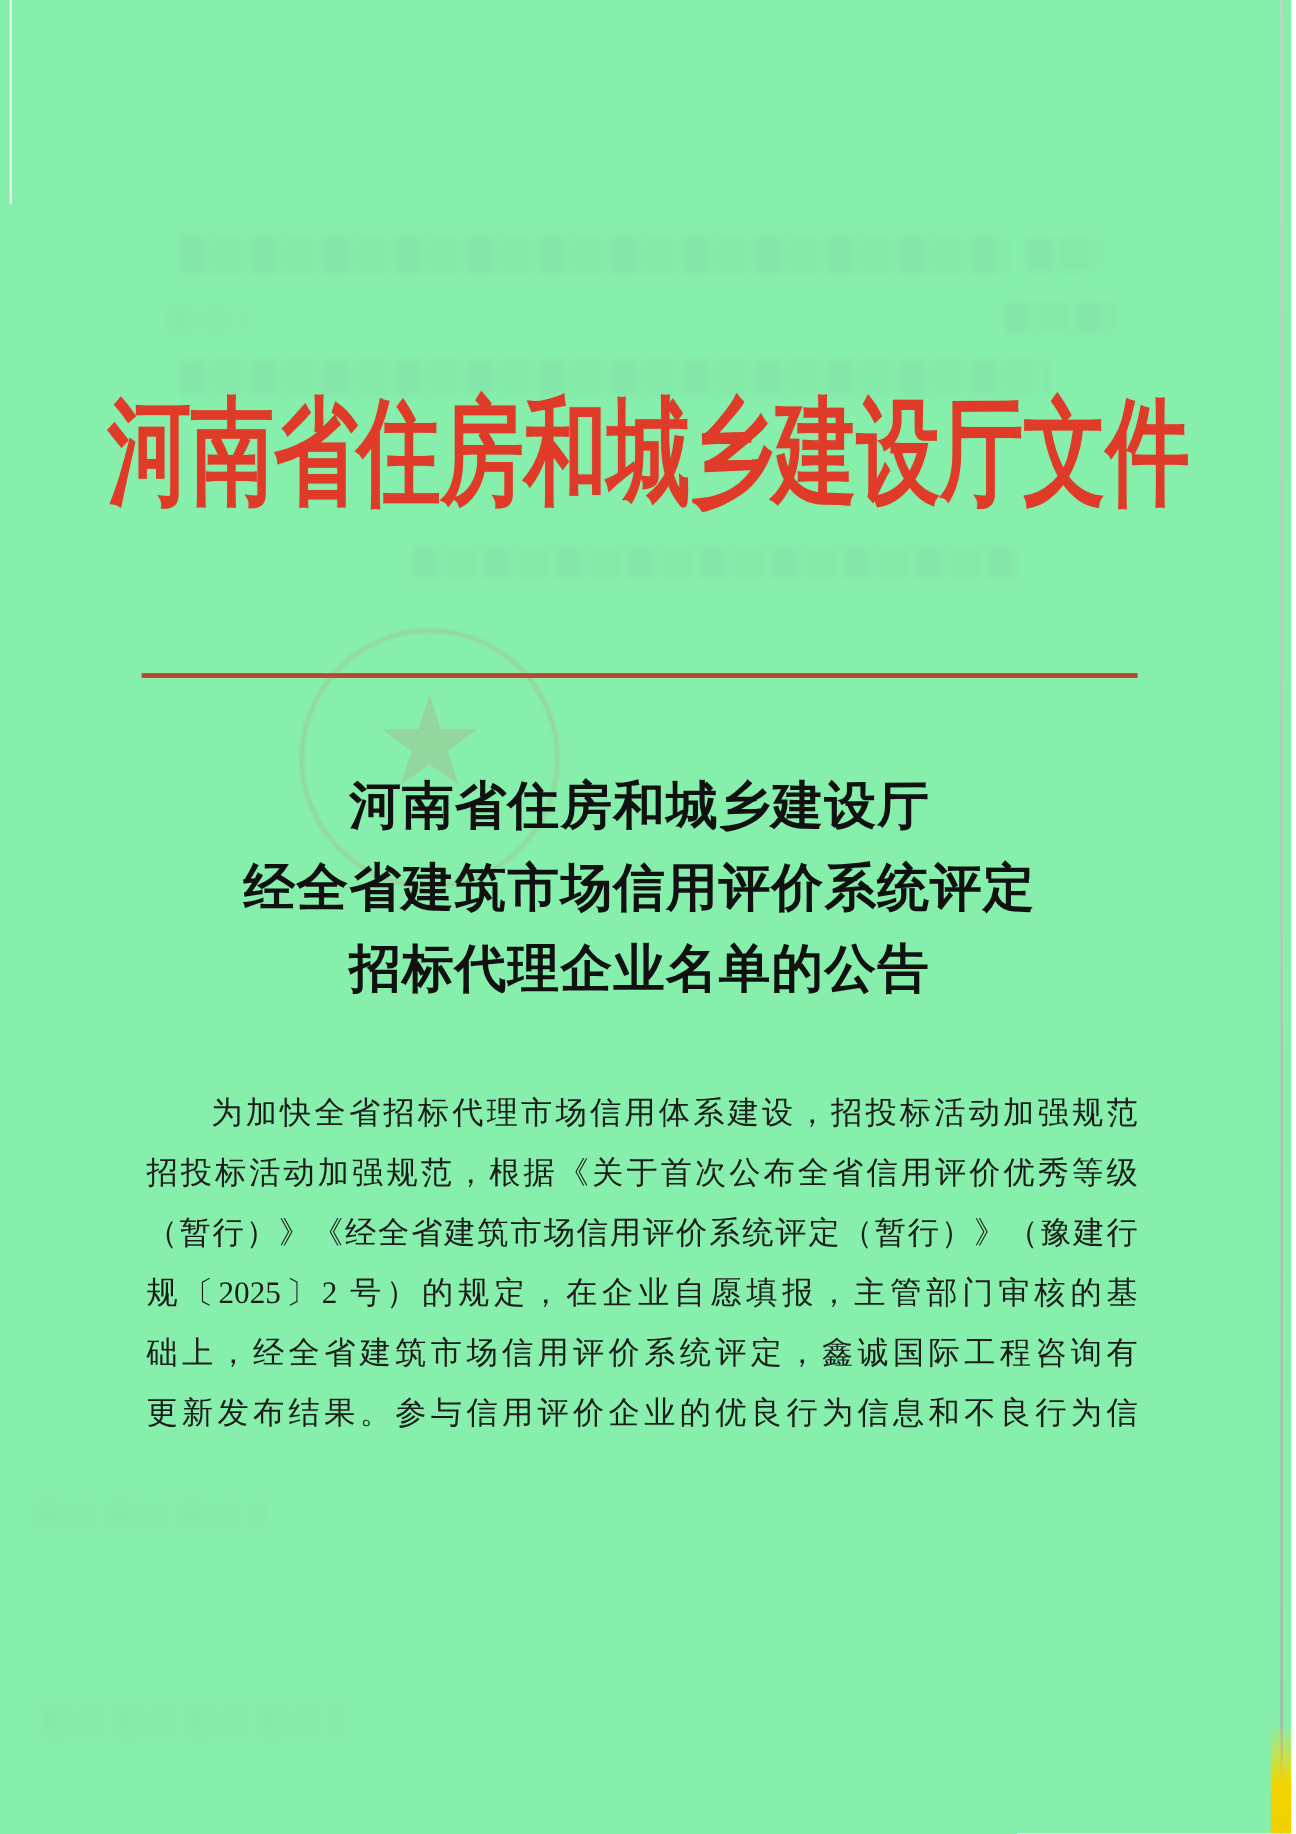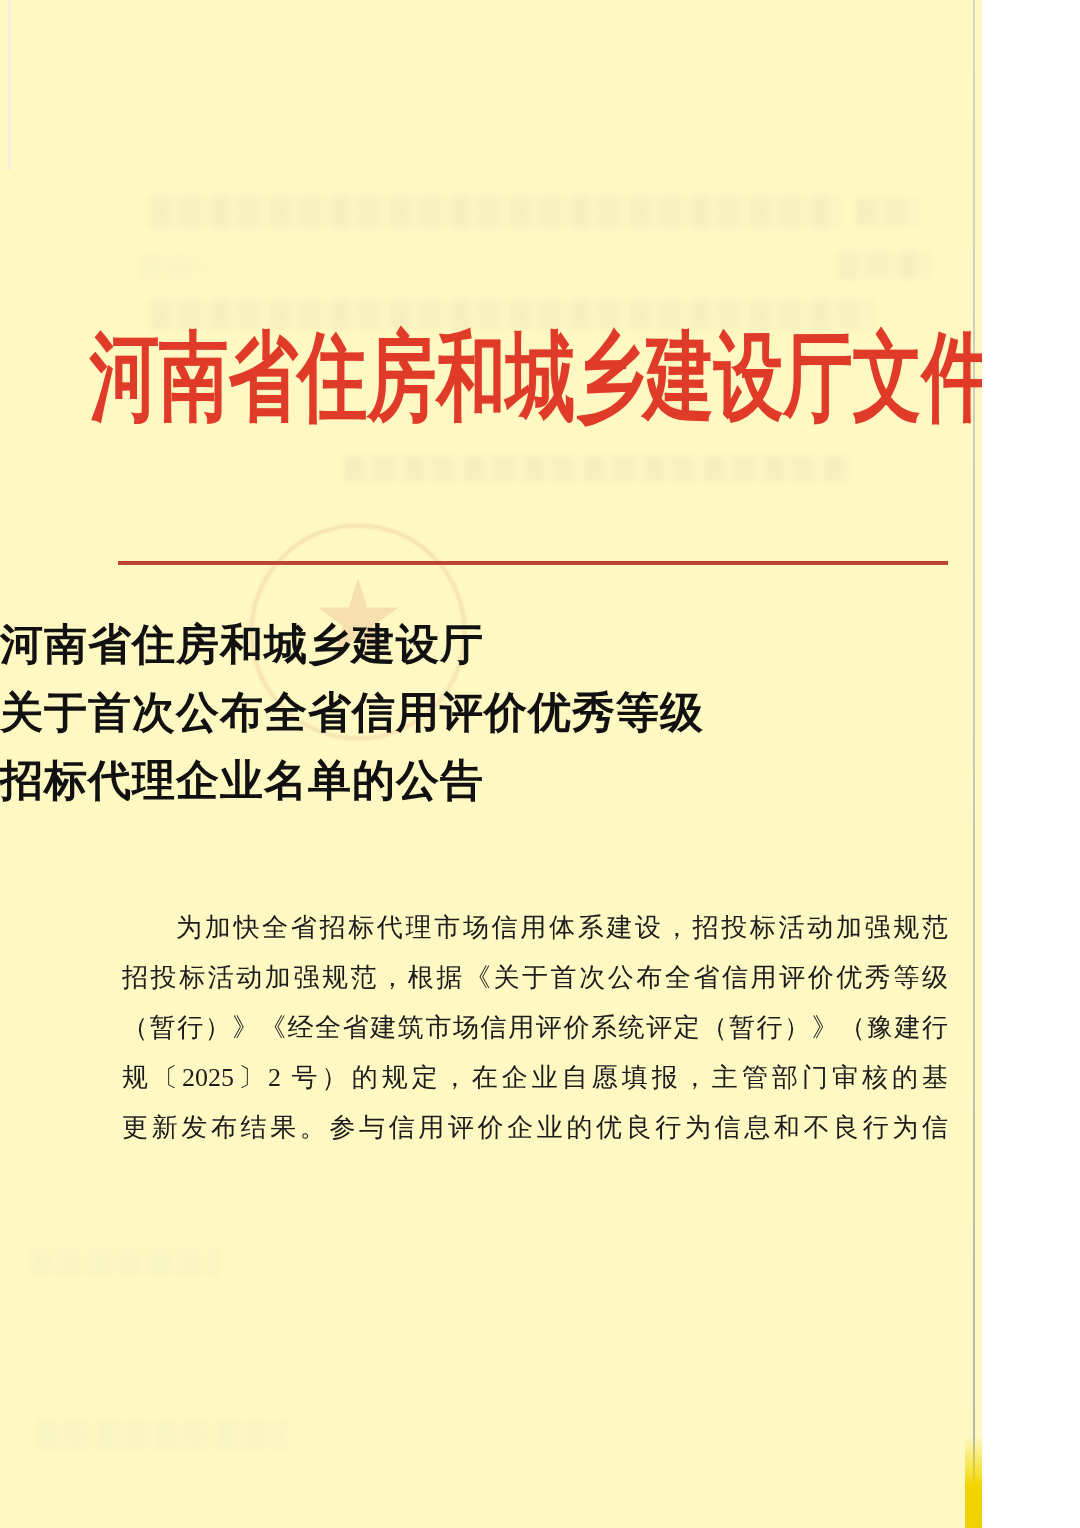--- a/index.html
+++ b/index.html
@@ -5,22 +5,22 @@
   :root{
     --header-red:#e03a28;
     --rule-red:#c64a38;
     --body-text:#1c1c1c;
     --highlight-yellow:#f2d500;
   }
   *{margin:0;padding:0;box-sizing:border-box;}
   html,body{background:#ffffff;}
   .page{
     position:relative;
-    width:982px;height:1528px;
-    background:#fef9c3;
+    width:1076px;height:1528px;
+    background:#86efac;
     overflow:hidden;
     font-family:"Liberation Serif","DejaVu Serif",serif;
   }
   
   .edge-line-right{
     position:absolute;top:0;right:7px;width:2px;height:100%;
     background:linear-gradient(to bottom,#cfcfcf 0%,#bdbdbd 50%,#a8a8a8 100%);
     opacity:.85;
   }
   .edge-line-left{
@@ -77,21 +77,22 @@
     text-align:center;
     font-size:31px;color:#2b2b2b;
     letter-spacing:1px;
   }
   .red-rule{
     position:absolute;left:118px;top:561px;width:830px;height:4px;
     background:linear-gradient(to bottom,#b5402e,var(--rule-red));
   }
   
   .doc-title{
-    position:absolute;left:0;top:611px;width:1066px;
+    position:absolute;left:0;top:639px;width:1066px;
+    text-align:center;
     font-weight:700;color:#111;
   }
   .doc-title .t-line{
     font-size:43px;
     line-height:68px;
     letter-spacing:1px;
   }
   
   .doc-body{
     position:absolute;left:122px;top:903px;width:826px;
@@ -129,25 +130,26 @@
 
   <div class="letterhead">
     <span class="letterhead-inner">河南省住房和城乡建设厅文件</span>
   </div>
 
 
   <div class="red-rule"></div>
 
   <div class="doc-title">
     <div class="t-line">河南省住房和城乡建设厅</div>
-    <div class="t-line">关于首次公布全省信用评价优秀等级</div>
+    <div class="t-line">经全省建筑市场信用评价系统评定</div>
     <div class="t-line">招标代理企业名单的公告</div>
   </div>
 
   <div class="doc-body">
     <div class="body-line indent">为加快全省招标代理市场信用体系建设，招投标活动加强规范</div>
     <div class="body-line">招投标活动加强规范，根据《关于首次公布全省信用评价优秀等级</div>
     <div class="body-line">（暂行）》《经全省建筑市场信用评价系统评定（暂行）》（豫建行</div>
     <div class="body-line">规〔2025〕2 号）的规定，在企业自愿填报，主管部门审核的基</div>
+    <div class="body-line">础上，经全省建筑市场信用评价系统评定，鑫诚国际工程咨询有</div>
     <div class="body-line">更新发布结果。参与信用评价企业的优良行为信息和不良行为信</div>
   </div>
 
 </div>
 
 </body></html>

